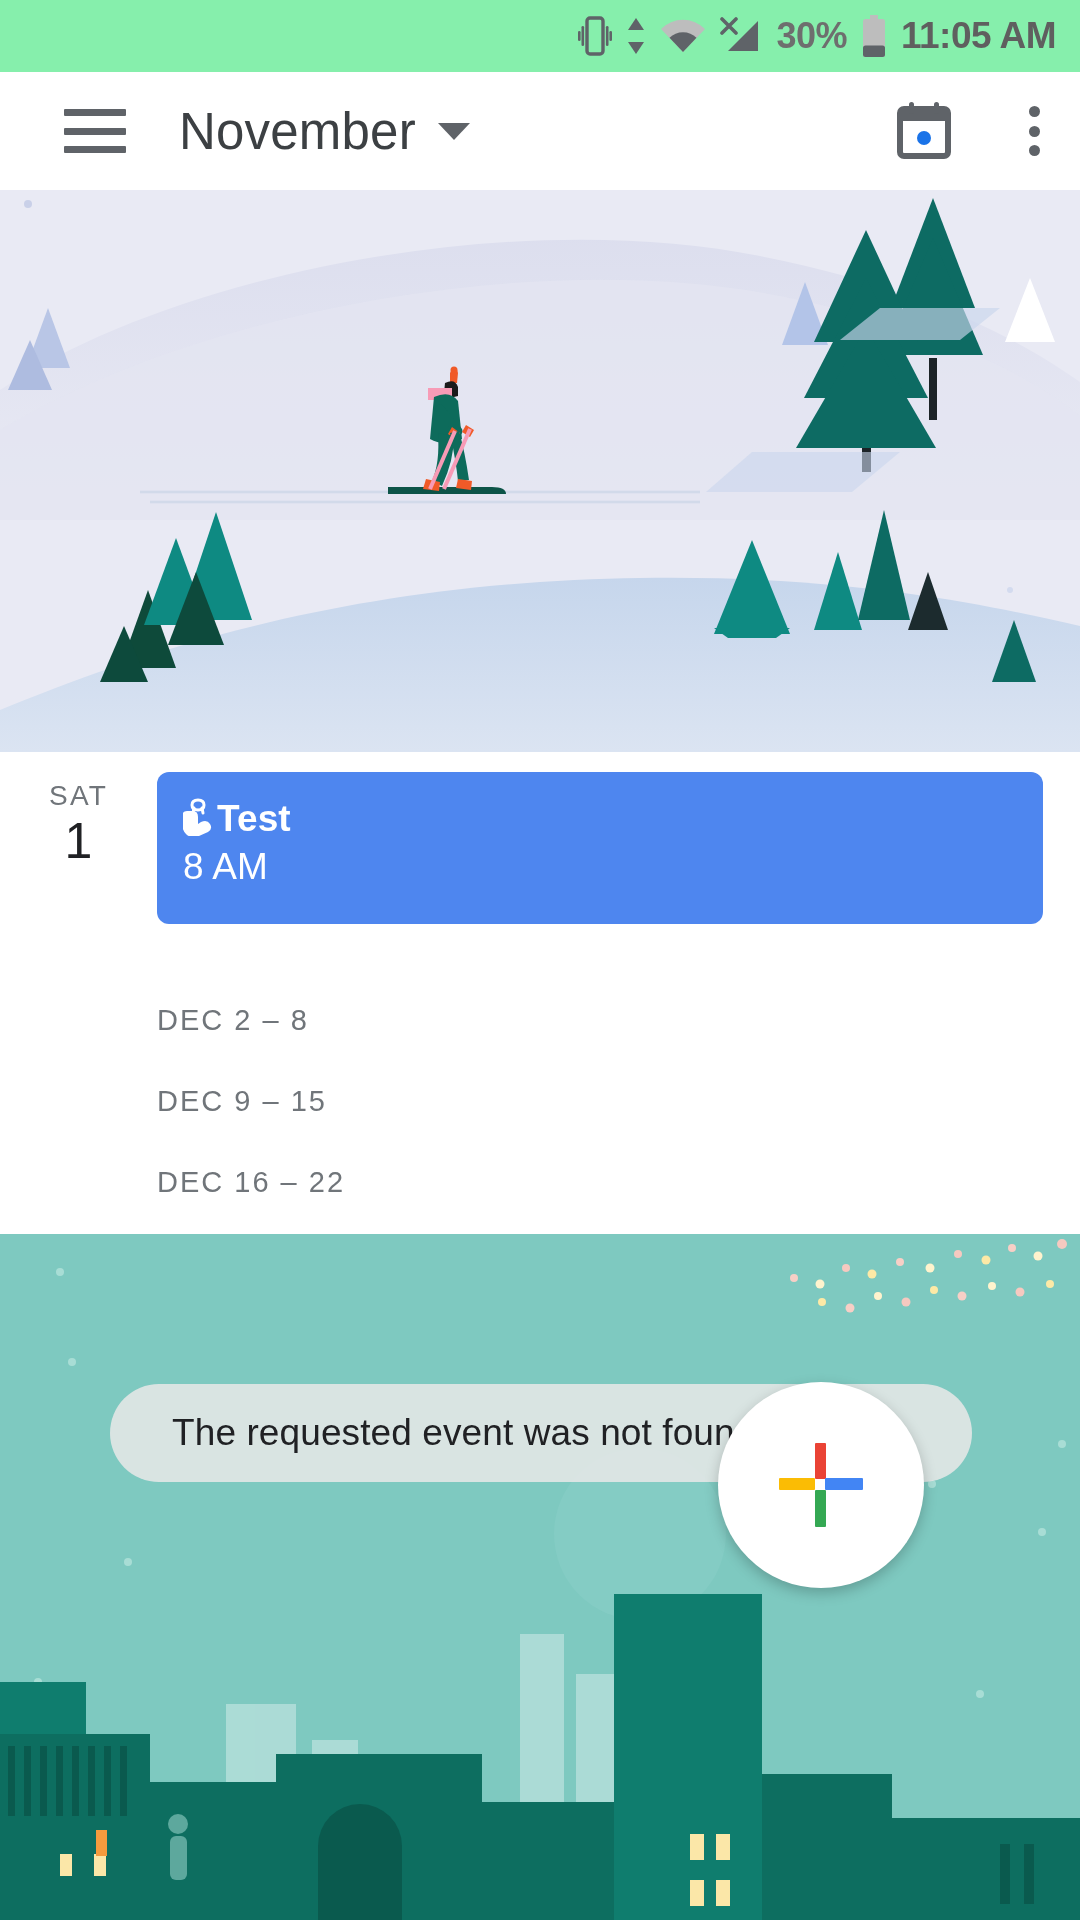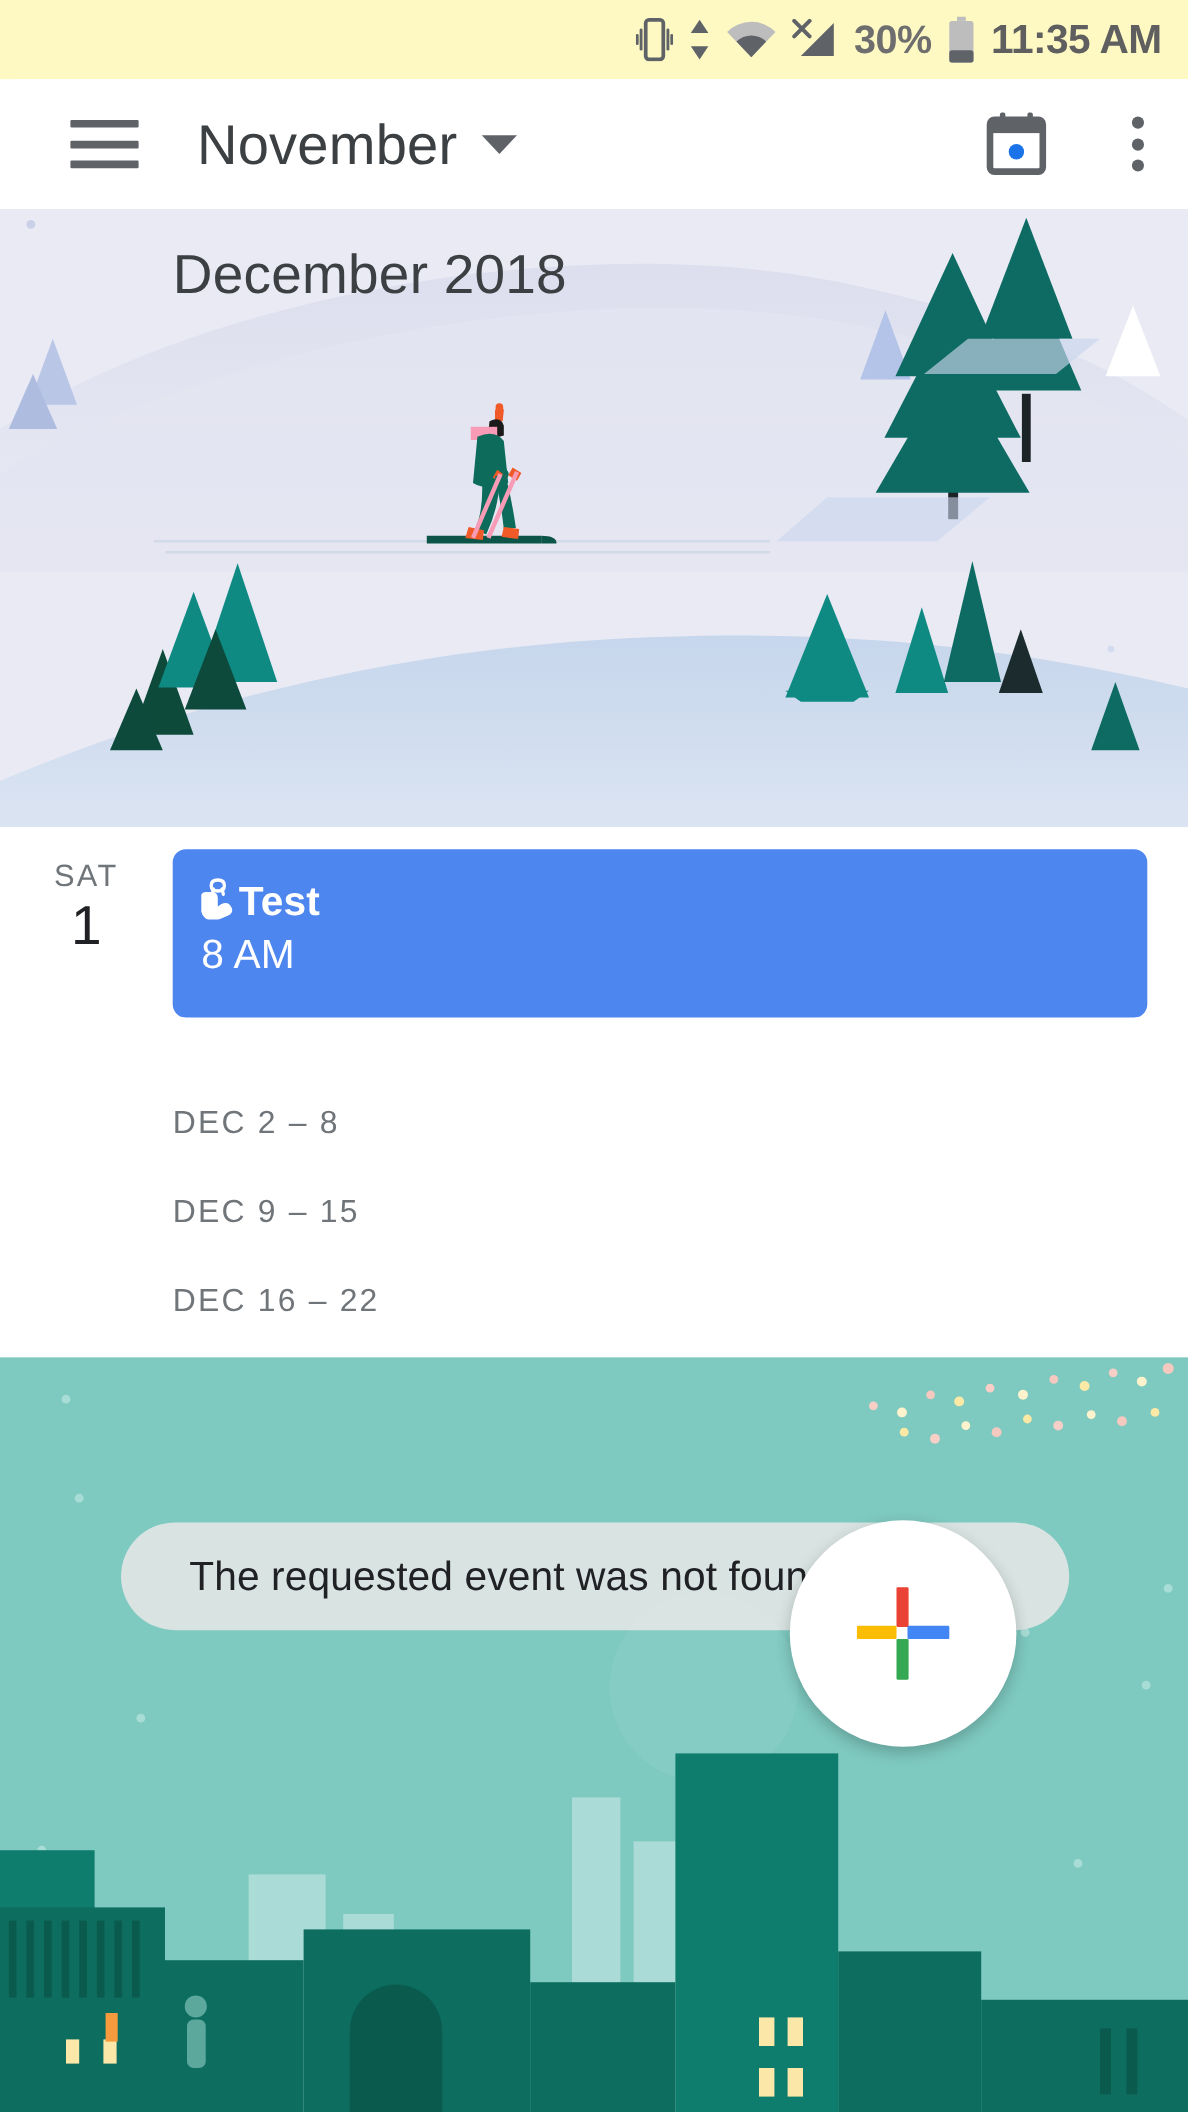--- a/index.html
+++ b/index.html
@@ -7,21 +7,21 @@
   body {
     font-family:"Liberation Sans", sans-serif;
     background:#ffffff;
     overflow:hidden;
     position:relative;
   }
 
   
   .statusbar{
     position:absolute; top:0; left:0; width:1080px; height:72px;
-    background:#fef9c3;
+    background:#86efac;
     display:flex; align-items:center; justify-content:flex-end;
     padding-right:24px; gap:14px;
   }
   .sb-icon{ display:flex; align-items:center; justify-content:center; }
   .sb-text{
     font-size:36px; color:#6e6e6e; font-weight:700;
     letter-spacing:-0.5px; line-height:1;
   }
   .sb-time{ font-size:37px; color:#5f5f5f; font-weight:700; letter-spacing:-0.5px; }
 
@@ -167,21 +167,21 @@
   <span class="sb-text">30%</span>
 
   <span class="sb-icon">
     <svg width="26" height="42" viewBox="0 0 26 42">
       <rect x="9" y="0" width="8" height="4" fill="#bdbdbd"></rect>
       <rect x="2" y="4" width="22" height="38" rx="2.5" fill="#bdbdbd"></rect>
       <rect x="2" y="30.6" width="22" height="11.4" rx="2.5" fill="#5f6368"></rect>
     </svg>
   </span>
 
-  <span class="sb-time">11:35 AM</span>
+  <span class="sb-time">11:05 AM</span>
 </div>
 
 <div class="appbar">
 
   <div class="hamburger">
     <span></span>
       <span></span>
       <span></span>
   </div>
 
@@ -293,21 +293,20 @@
       <polygon points="838,362 862,440 814,440" fill="#0e8a82"></polygon>
       <polygon points="884,320 910,430 858,430" fill="#0d6b63"></polygon>
       <polygon points="928,382 948,440 908,440" fill="#1c2b2e"></polygon>
       <polygon points="1014,430 1036,492 992,492" fill="#0d6b63"></polygon>
     </g>
 
     <circle cx="28" cy="14" r="4" fill="#c9d0e8"></circle>
     <circle cx="1010" cy="400" r="3" fill="#d3dbef"></circle>
   </svg>
 
-  <div class="hero-label">December 2018</div>
 </div>
 
 <div class="agenda">
 
   <div class="event-row">
     <div class="date-col">
       <div class="date-dow">SAT</div>
       <div class="date-num">1</div>
     </div>
 

